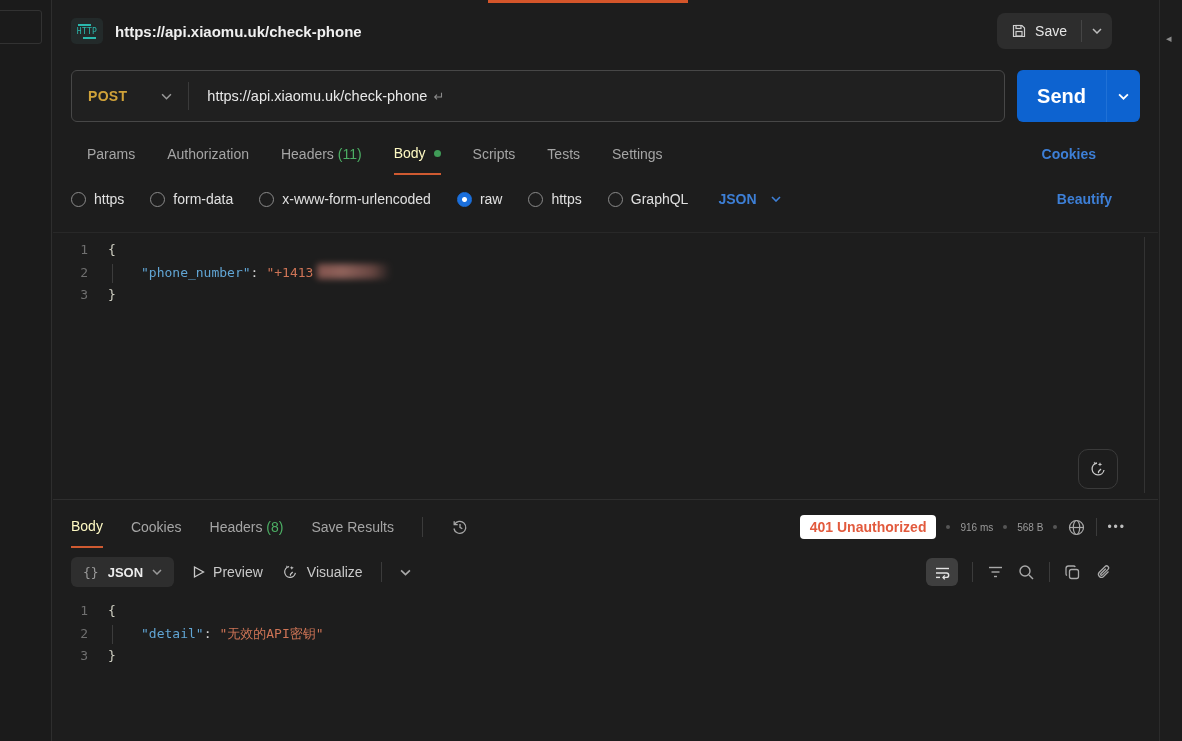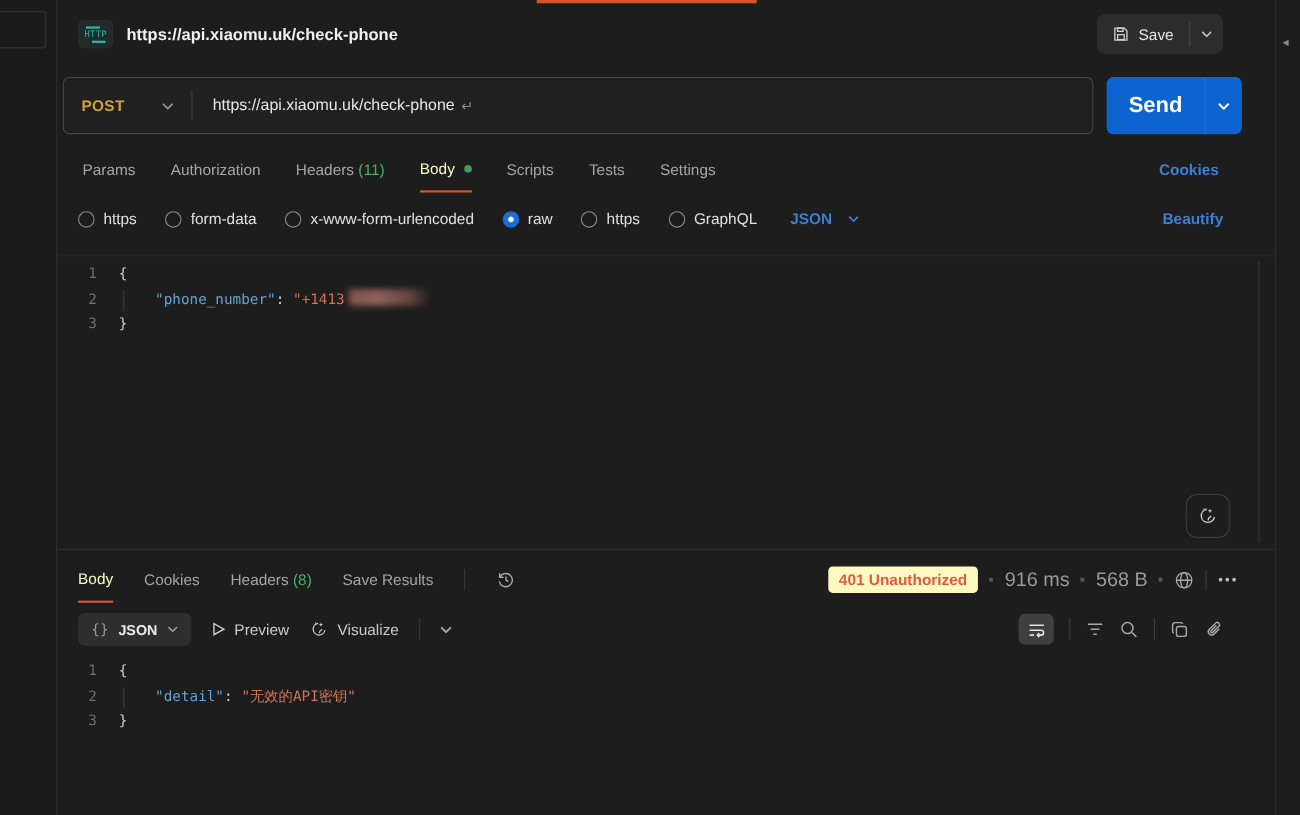--- a/index.html
+++ b/index.html
@@ -27,35 +27,35 @@
   .http-badge .arrow.bot { background:linear-gradient(90deg,transparent 30%, #2bb9ad 30%); margin-top:1px; }
   .http-badge .httptxt { color:#2bb9ad; font-size:8px; font-weight:normal; letter-spacing:.3px; font-family:"DejaVu Sans Mono", monospace; }
   .req-title { color:#f0f0f0; font-size:15px; font-weight:bold; }
   .save-btn { margin-left:auto; margin-right:28px; height:36px; background:#2d2d2d; border-radius:8px; display:flex; align-items:center; cursor:pointer; }
   .save-btn .save-main { display:flex; align-items:center; gap:8px; padding:10px 14px; height:100%; }
   .save-btn .save-label { color:#e6e6e6; font-size:14px; }
   .save-btn .vsep { width:1px; height:22px; background:#454545; }
   .save-btn .save-caret { padding:0 10px; display:flex; align-items:center; color:#bdbdbd; }
 
   
-  .url-row { position:absolute; left:0; top:70px; width:100%; height:52px; display:flex; padding:0 4px; gap:12px; }
+  .url-row { position:absolute; left:0; top:70px; width:100%; height:52px; display:flex; padding:0 18px; gap:12px; }
   .url-box { flex:1; max-width:937px; border:1px solid #474747; background:#202020; border-radius:6px; display:flex; align-items:center; }
   .method-btn { display:flex; align-items:center; gap:34px; padding:0 16px 0 16px; height:100%; cursor:pointer; }
   .method-label { color:#d0a239; font-weight:bold; font-size:14px; letter-spacing:.3px; }
   .method-caret { color:#9a9a9a; display:flex; }
   .url-box .vsep { width:1px; height:28px; background:#3a3a3a; margin-right:18px; }
   .url-text { color:#e8e8e8; font-size:14.5px; }
   .url-return { color:#8b8b8b; font-size:13px; margin-left:6px; }
   .send-btn { width:123px; height:52px; background:#0d63d0; border-radius:6px; display:flex; align-items:center; color:#fff; cursor:pointer; }
   .send-main { flex:1; text-align:center; font-weight:bold; font-size:20px; }
   .send-btn .vsep { width:1px; height:52px; background:#2071d6; }
   .send-caret { width:33px; display:flex; justify-content:center; color:#fff; }
 
   
-  .tabs { position:absolute; left:0; top:132px; width:100%; height:44px; display:flex; align-items:center; padding:0 22px; gap:32px; }
+  .tabs { position:absolute; left:0; top:132px; width:100%; height:44px; display:flex; align-items:center; padding:0 34px; gap:32px; }
   .tab { color:#a5a5a5; font-size:14px; cursor:pointer; padding:12px 0; position:relative; }
   .tab .count { color:#4cae64; }
   .tab.active { color:#fef9c3; border-bottom:2px solid #cf5a31; }
   .tab .green-dot { display:inline-block; width:7px; height:7px; background:#3f9b57; border-radius:50%; margin-left:8px; vertical-align:1px; }
   .cookies-link { margin-left:auto; margin-right:28px; color:#3d7fd6; font-size:14px; font-weight:bold; cursor:pointer; }
 
   
   .radio-row { position:absolute; left:0; top:180px; width:100%; height:38px; display:flex; align-items:center; padding:0 18px; gap:26px; }
   .radio { display:flex; align-items:center; gap:8px; cursor:pointer; }
   .rb { width:15px; height:15px; border:1px solid #8a8a8a; border-radius:50%; }
@@ -83,22 +83,22 @@
     background:linear-gradient(90deg,#8d5a53,#9c6a62 35%,#6e4a45 75%,rgba(110,74,69,0)); filter:blur(3px); vertical-align:-2px; opacity:.9; }
   .scrollline { position:absolute; right:13px; top:4px; width:1px; height:256px; background:#333; }
 
   .postbot-btn { position:absolute; right:40px; bottom:10px; width:40px; height:40px; border:1px solid #3a3a3a; border-radius:10px; display:flex; align-items:center; justify-content:center; cursor:pointer; color:#c9c9c9; }
 
   
   .resp-tabs { position:absolute; left:0; top:505px; width:100%; height:44px; display:flex; align-items:center; padding:0 18px; gap:28px; }
   .resp-tabs .vdiv { width:1px; height:20px; background:#3b3b3b; }
   .icon-btn { display:flex; align-items:center; justify-content:center; color:#a9a9a9; cursor:pointer; }
   .status-zone { margin-left:auto; margin-right:14px; display:flex; align-items:center; gap:10px; }
-  .status-badge { background:#fef9c3; color:#e25a3d; font-size:14px; font-weight:bold; padding:4px 10px; border-radius:4px; }
-  .meta { color:#9a9a9a; font-size:18px; }
+  .status-badge { background:#ffffff; color:#e25a3d; font-size:14px; font-weight:bold; padding:4px 10px; border-radius:4px; }
+  .meta { color:#9a9a9a; font-size:10px; }
   .sep-dot { width:4px; height:4px; border-radius:50%; background:#555; }
   .more-dots { color:#bdbdbd; font-size:12px; letter-spacing:2px; cursor:pointer; }
 
   
   .resp-toolbar { position:absolute; left:0; top:553px; width:100%; height:38px; display:flex; align-items:center; padding:0 18px; gap:18px; }
   .json-btn { background:#2e2e2e; border-radius:6px; height:30px; display:flex; align-items:center; gap:9px; padding:0 12px; cursor:pointer; }
   .json-braces { color:#9a9a9a; font-size:13px; font-family:"DejaVu Sans Mono", monospace; }
   .json-label { color:#ececec; font-size:13px; font-weight:bold; }
   .tool-item { display:flex; align-items:center; gap:8px; color:#c9c9c9; font-size:14px; cursor:pointer; }
   .resp-toolbar .vdiv { width:1px; height:20px; background:#3b3b3b; }

